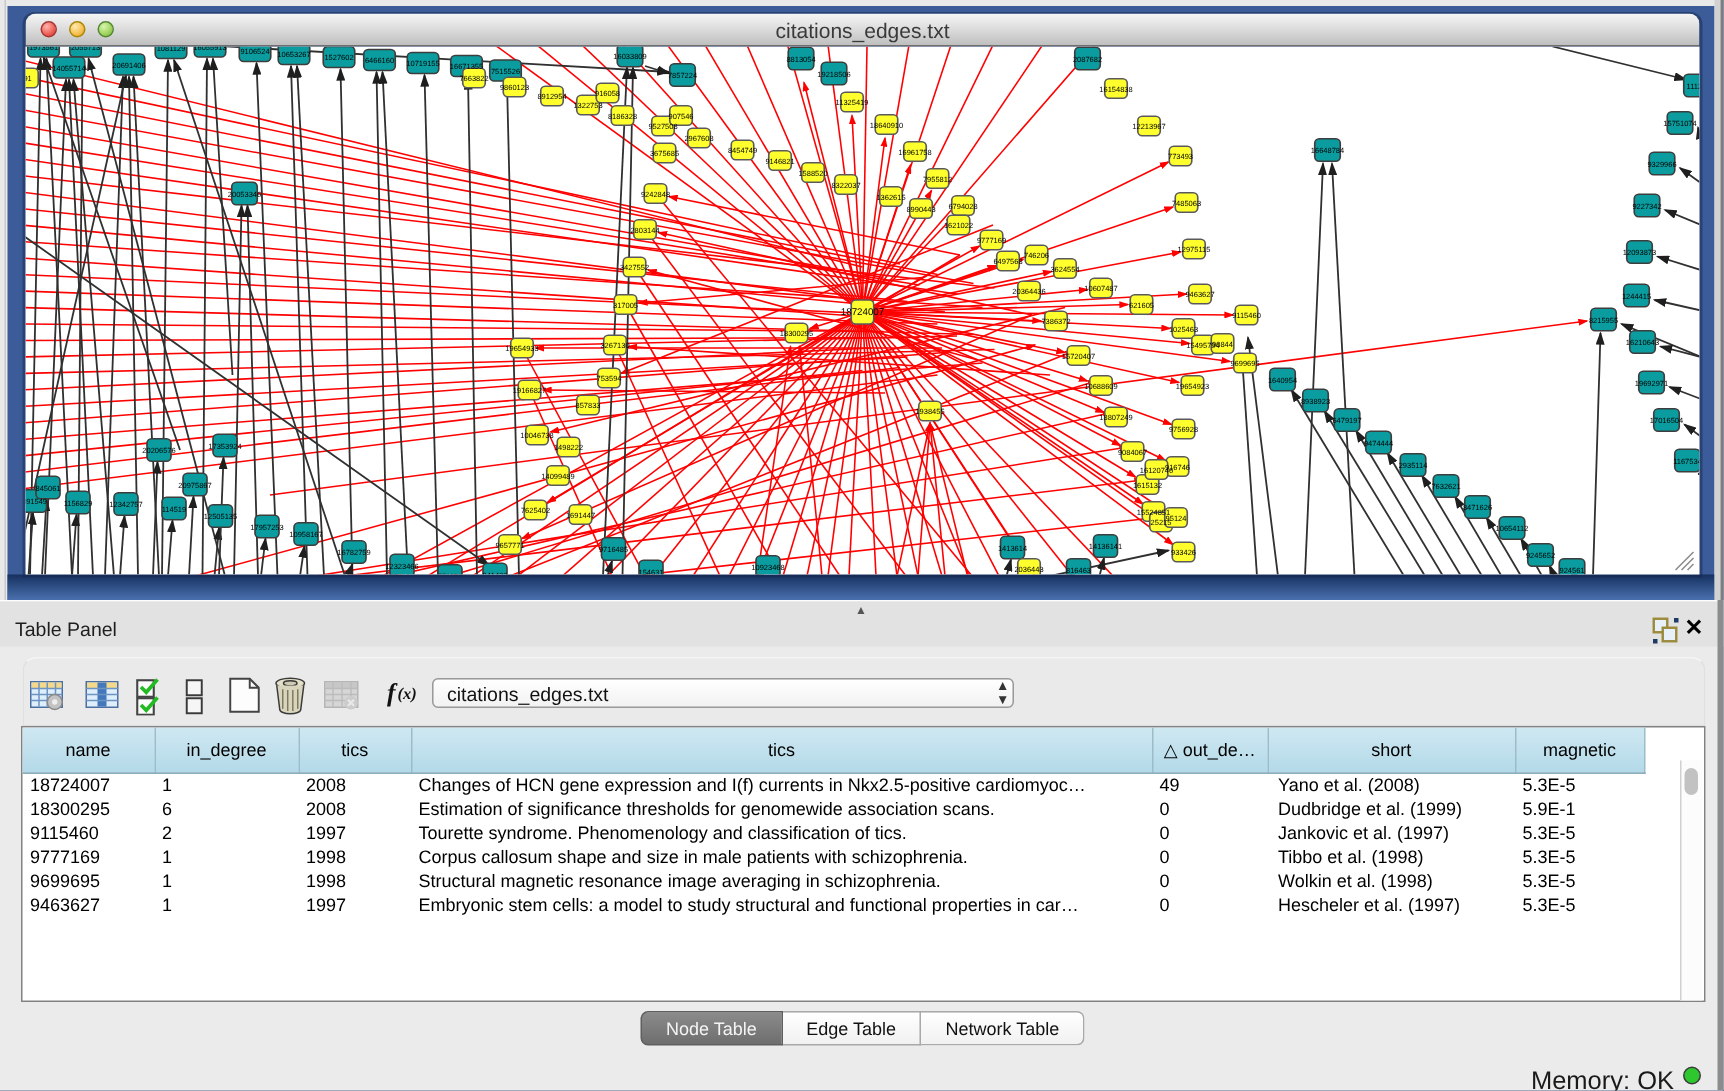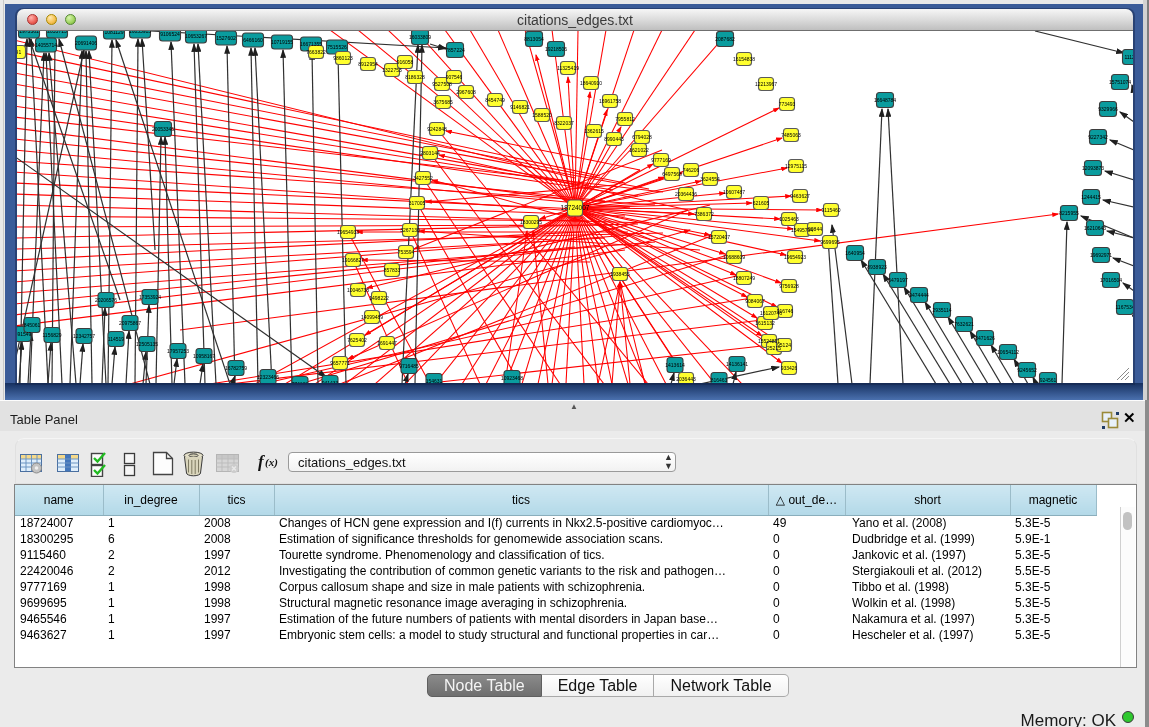--- a/index.html
+++ b/index.html
@@ -24,21 +24,21 @@
 #toolrow{position:absolute;left:15px;top:37px;width:1122px;height:46px;background:#eaeaea;border:1px solid #e0e0e0;border-top-color:#f5f5f5;border-radius:9px 9px 0 0;}
 #combo{position:absolute;left:288px;top:51px;width:388px;height:20px;background:linear-gradient(#ffffff,#f2f2f2);border:1px solid #9a9a9a;border-radius:4px;font-size:13px;color:#111;padding:2px 0 0 9px;}
 #comboarr{position:absolute;left:664px;top:52px;font-size:9px;color:#333;line-height:9px;text-align:center}
 #tablewrap{position:absolute;left:14px;top:83px;width:1123px;height:184px;background:#ffffff;border:1px solid #828282;overflow:hidden;}
 table{border-collapse:collapse;table-layout:fixed;font-size:12px;color:#000;}
 th{background:linear-gradient(#cfe8f2,#b3d9e8);border-right:1px solid #9bbcc9;border-bottom:1px solid #8aaebc;font-weight:normal;font-size:12px;height:30px;padding:0;}
 td{height:16px;padding:0 0 0 5px;white-space:nowrap;overflow:hidden;font-size:12px;}
 td.c{padding-left:7px}
 #vsb{position:absolute;right:1px;top:22px;width:15px;height:162px;background:#fcfcfc;border-left:1px solid #d0d0d0;}
 #vsbthumb{position:absolute;left:2px;top:5px;width:9px;height:18px;background:#c2c2c2;border-radius:5px;}
-#tabs{position:absolute;left:427px;top:273px;height:23px;display:flex;font-size:16px;}
+#tabs{position:absolute;left:427px;top:273px;height:23px;display:flex;font-size:12px;}
 .tab{height:23px;line-height:22px;padding:0 16px;background:linear-gradient(#ffffff,#f1f1f1);border:1px solid #a9a9a9;border-left:none;color:#111;}
 .tab.first{border-left:1px solid #a9a9a9;border-radius:5px 0 0 5px;}
 .tab.last{border-radius:0 5px 5px 0;}
 .tab.sel{background:linear-gradient(#8b8b8b,#6e6e6e);color:#f4f4f4;border-color:#5f5f5f;}
 #mem{position:absolute;right:33px;top:310px;font-size:17px;color:#1a1a1a;}
 #memdot{position:absolute;right:15px;top:310px;width:12px;height:12px;border-radius:50%;background:#2ec82e;border:1px solid #3c3c3c;}
 #prightstrip{position:absolute;left:1145px;top:400px;width:4px;height:327px;background:#8c8c8c;}
 </style></head><body>
 <div id="blue"></div>
 <div id="bluebottom"></div>
@@ -658,53 +658,35 @@
           <tr>
             <td>9115460</td>
             <td>2</td>
             <td>1997</td>
             <td>Tourette syndrome. Phenomenology and classification of tics.</td>
             <td>0</td>
             <td class="c">Jankovic et al. (1997)</td>
             <td>5.3E‑5</td>
           </tr>
           <tr>
-            <td>22420046</td>
-            <td>2</td>
-            <td>2012</td>
-            <td>Investigating the contribution of common genetic variants to the risk and pathogen…</td>
-            <td>0</td>
-            <td class="c">Stergiakouli et al. (2012)</td>
-            <td>5.5E‑5</td>
-          </tr>
-          <tr>
             <td>9777169</td>
             <td>1</td>
             <td>1998</td>
             <td>Corpus callosum shape and size in male patients with schizophrenia.</td>
             <td>0</td>
             <td class="c">Tibbo et al. (1998)</td>
             <td>5.3E‑5</td>
           </tr>
           <tr>
             <td>9699695</td>
             <td>1</td>
             <td>1998</td>
             <td>Structural magnetic resonance image averaging in schizophrenia.</td>
             <td>0</td>
             <td class="c">Wolkin et al. (1998)</td>
-            <td>5.3E‑5</td>
-          </tr>
-          <tr>
-            <td>9465546</td>
-            <td>1</td>
-            <td>1997</td>
-            <td>Estimation of the future numbers of patients with mental disorders in Japan base…</td>
-            <td>0</td>
-            <td class="c">Nakamura et al. (1997)</td>
             <td>5.3E‑5</td>
           </tr>
           <tr>
             <td>9463627</td>
             <td>1</td>
             <td>1997</td>
             <td>Embryonic stem cells: a model to study structural and functional properties in car…</td>
             <td>0</td>
             <td class="c">Hescheler et al. (1997)</td>
             <td>5.3E‑5</td>

